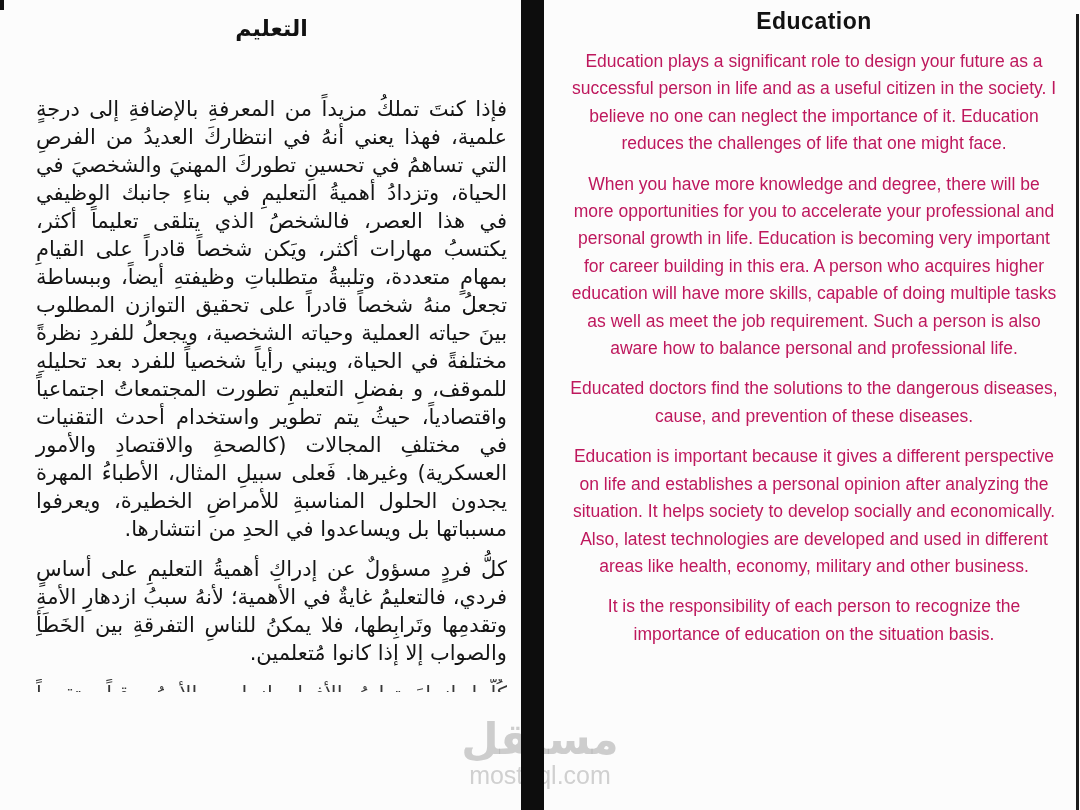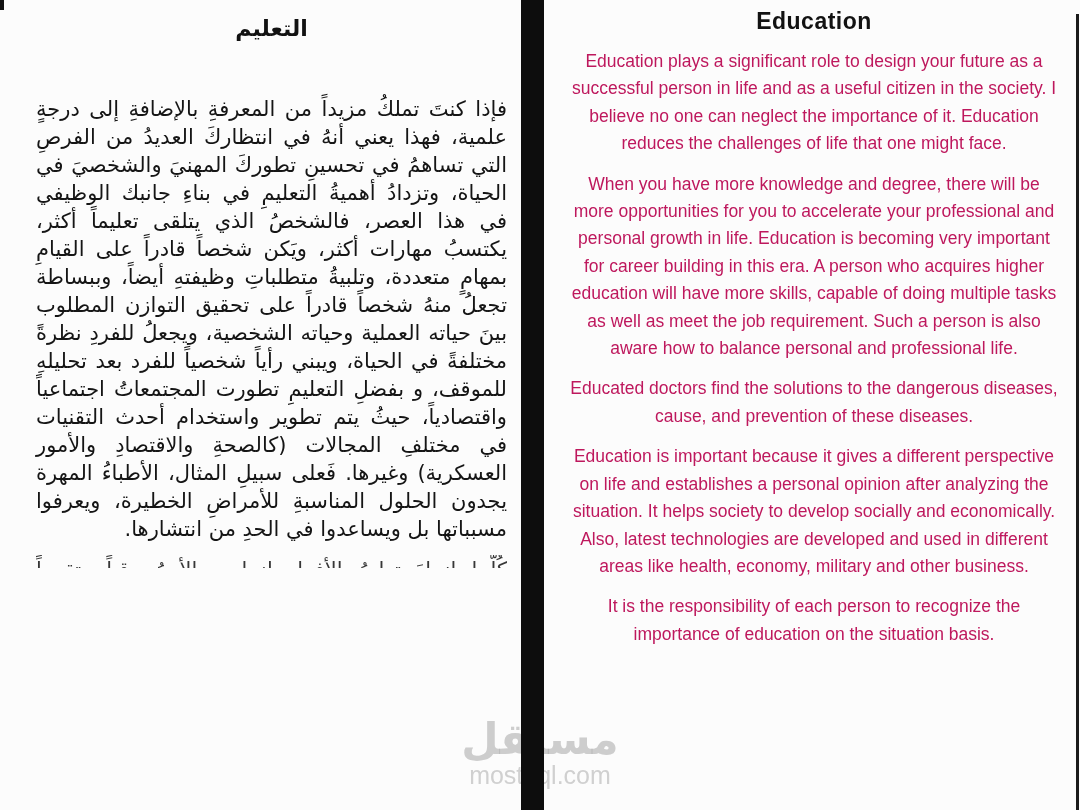--- a/index.html
+++ b/index.html
@@ -125,20 +125,21 @@
 </style>
 </head>
 <body>
 
 <div id="canvas">
 
   <div class="col-arabic">
     <div class="ar-title">التعليم</div>
     <div class="ar-paragraphs">
         <p>فإذا كنتَ تملكُ مزيداً من المعرفةِ بالإضافةِ إلى درجةٍ علمية، فهذا يعني أنهُ في انتظاركَ العديدُ من الفرصِ التي تساهمُ في تحسينِ تطوركَ المهنيَ والشخصيَ في الحياة، وتزدادُ أهميةُ التعليمِ في بناءِ جانبك الوظيفي في هذا العصر، فالشخصُ الذي يتلقى تعليماً أكثر، يكتسبُ مهارات أكثر، ويَكن شخصاً قادراً على القيامِ بمهامٍ متعددة، وتلبيةُ متطلباتِ وظيفتهِ أيضاً، وببساطة تجعلُ منهُ شخصاً قادراً على تحقيق التوازن المطلوب بينَ حياته العملية وحياته الشخصية، ويجعلُ للفردِ نظرةً مختلفةً في الحياة، ويبني رأياً شخصياً للفرد بعد تحليلهِ للموقف، و بفضلِ التعليمِ تطورت المجتمعاتُ اجتماعياً واقتصادياً، حيثُ يتم تطوير واستخدام أحدث التقنيات في مختلفِ المجالات (كالصحةِ والاقتصادِ والأمور العسكرية) وغيرها. فَعلى سبيلِ المثال، الأطباءُ المهرة يجدون الحلول المناسبةِ للأمراضِ الخطيرة، ويعرفوا مسبباتها بل ويساعدوا في الحدِ من انتشارها.</p>
+        <p>كلُّ فردٍ مسؤولٌ عن إدراكِ أهميةُ التعليمِ على أساسٍ فردي، فالتعليمُ غايةٌ في الأهمية؛ لأنهُ سببُ ازدهارِ الأمةِ وتقدمِها وتَرابِطها، فلا يمكنُ للناسِ التفرقةِ بين الخَطَأِ والصواب إلا إذا كانوا مُتعلمين.</p>
       </div>
     <div class="ar-partial">
       <p>كُلَّما ازدادَ تعليمُ الأفرادِ ازدادتِ الأممُ رقياً وتقدماً وازدهاراً</p>
     </div>
   </div>
 
   <div class="watermark">
     <div class="wm-logo">مستقل</div>
     <div class="wm-site">mostaql.com</div>
   </div>

